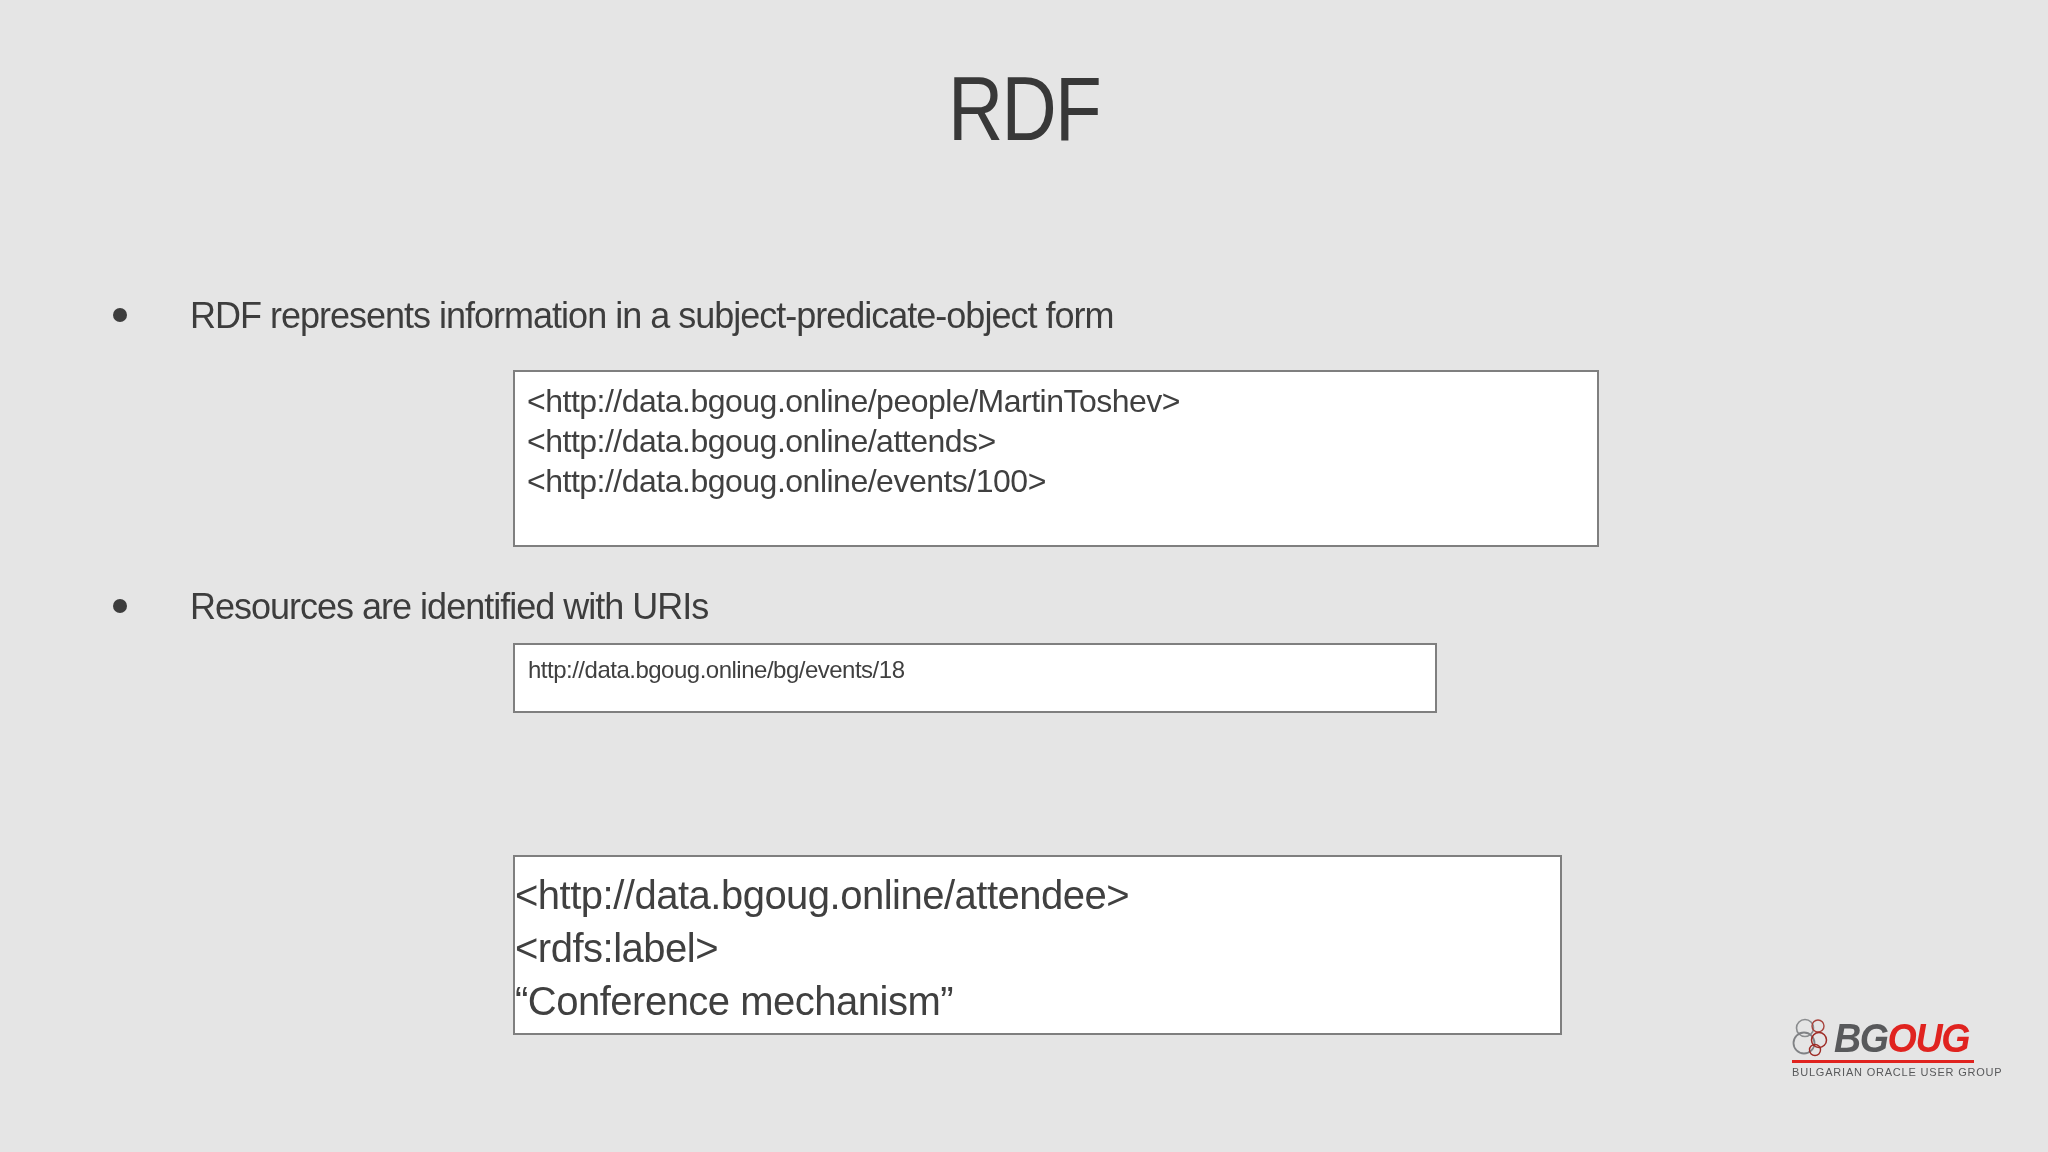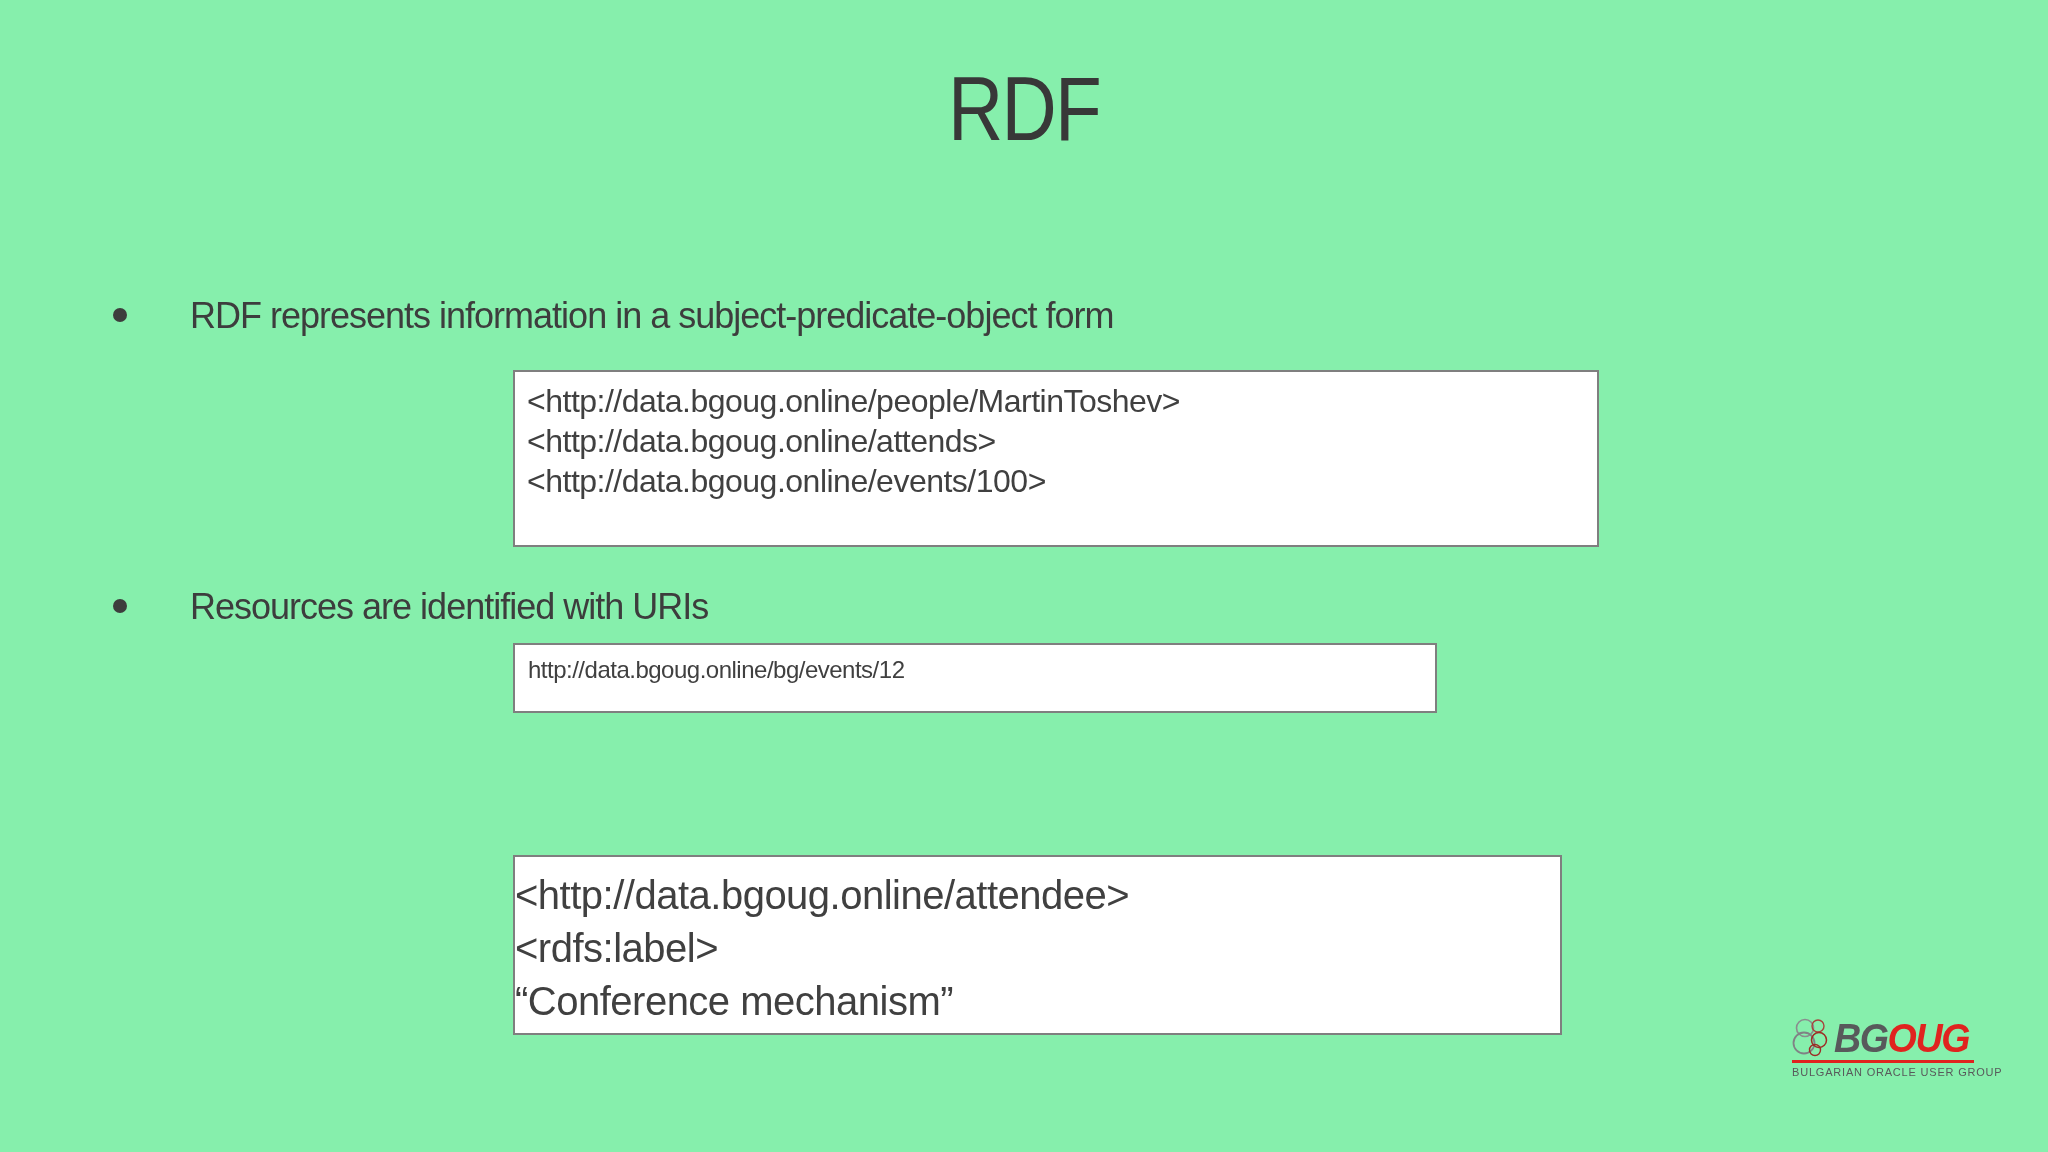--- a/index.html
+++ b/index.html
@@ -5,21 +5,21 @@
   html, body {
     margin: 0;
     padding: 0;
     background: #ffffff;
     font-family: "Liberation Sans", sans-serif;
   }
   .slide {
     position: relative;
     width: 2048px;
     height: 1152px;
-    background: #86efac;
+    background: #e5e5e5;
     overflow: hidden;
   }
   .title {
     position: absolute;
     top: 58px;
     left: 0;
     width: 100%;
     margin: 0;
     text-align: center;
     font-size: 90px;
@@ -147,21 +147,21 @@
     <div class="code-line">&lt;http://data.bgoug.online/attends&gt;</div>
     <div class="code-line">&lt;http://data.bgoug.online/events/100&gt;</div>
   </div>
 
   <div class="bullet" style="top:581px;">
     <span class="dot"></span>
     <span class="bullet-text">Resources are identified with URIs</span>
   </div>
 
   <div class="codebox codebox-2">
-    <div class="code-line">http://data.bgoug.online/bg/events/12</div>
+    <div class="code-line">http://data.bgoug.online/bg/events/18</div>
   </div>
 
 
   <div class="codebox codebox-3">
     <div class="code-line">&lt;http://data.bgoug.online/attendee&gt;</div>
     <div class="code-line">&lt;rdfs:label&gt;</div>
     <div class="code-line">“Conference mechanism”</div>
   </div>
 
   <div class="logo">

